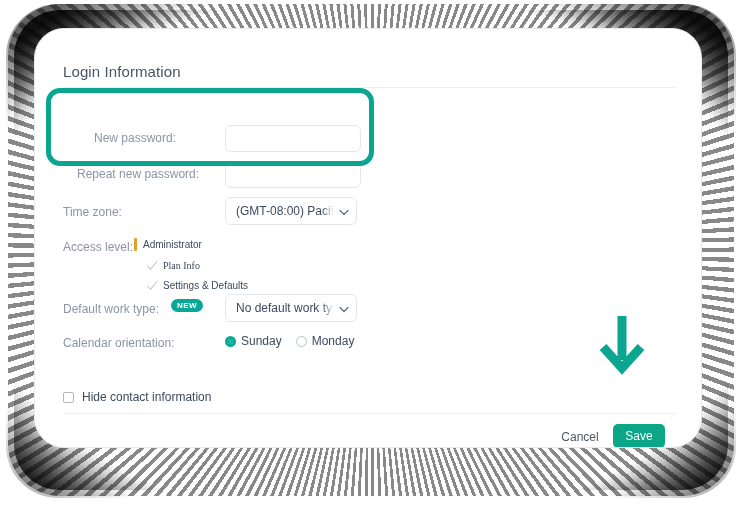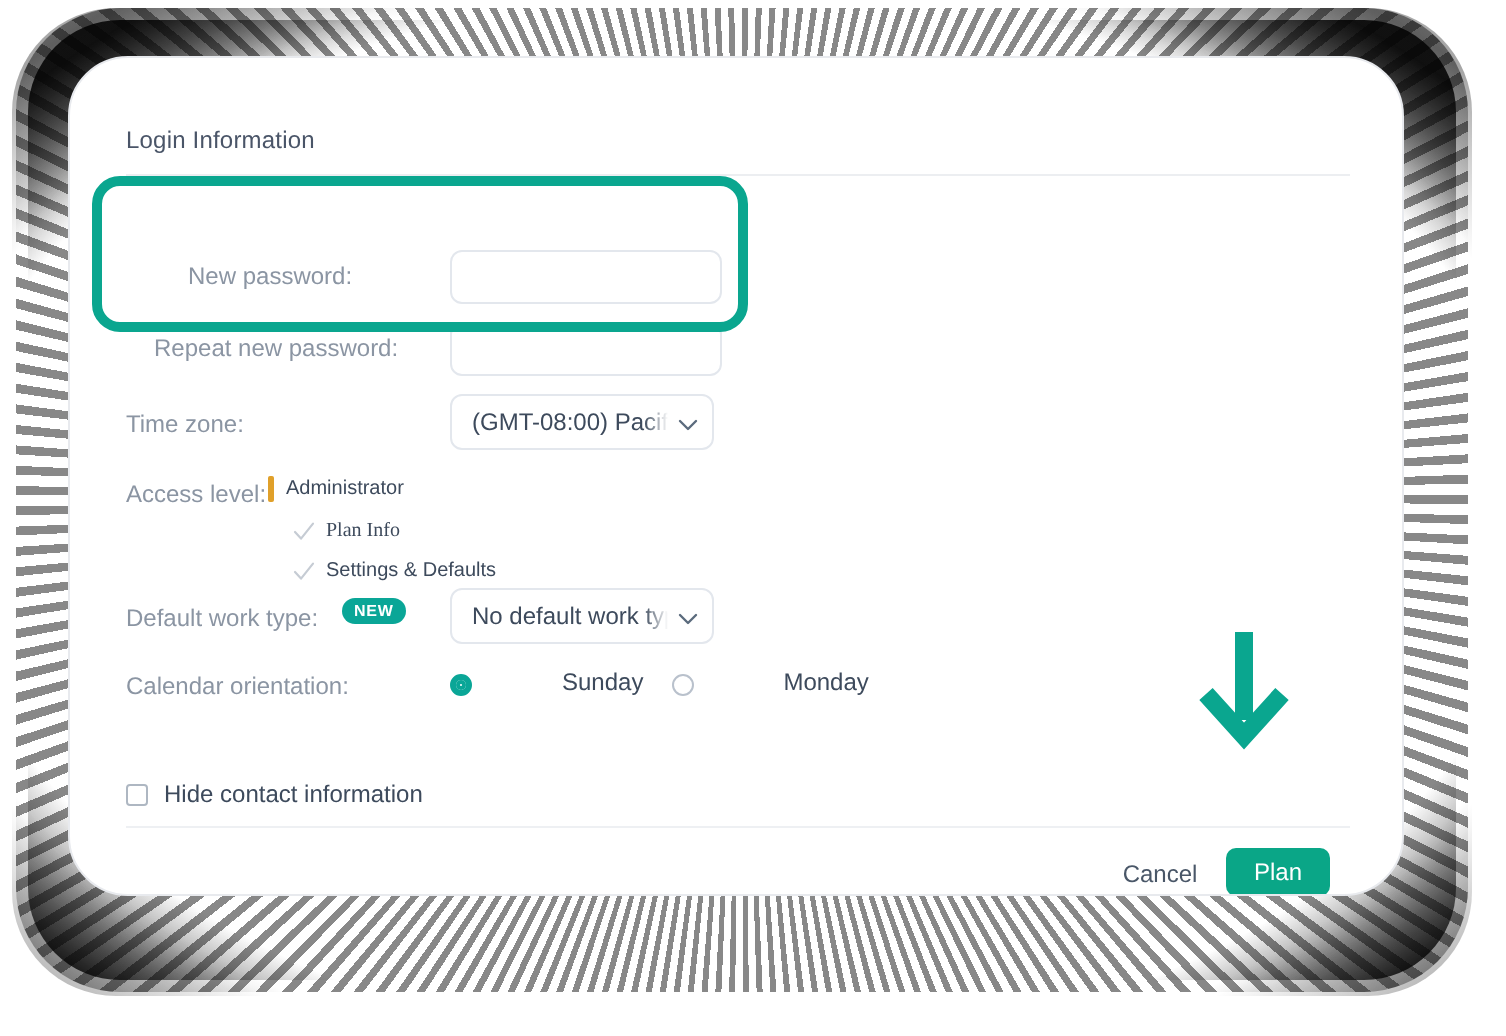--- a/index.html
+++ b/index.html
@@ -74,21 +74,21 @@
   
   .card-inner {
     position: absolute;
     left: 0; top: 0;
     width: 100%; height: 100%;
   }
   .section-title {
     position: absolute;
     left: 28px;
     top: 34px;
-    font-size: 12px;
+    font-size: 15px;
     color: #4a5568;
     letter-spacing: 0.1px;
   }
   .title-rule {
     position: absolute;
     left: 28px;
     top: 58px;
     width: 612px;
     height: 1px;
     background: #eceef1;
@@ -179,21 +179,21 @@
     letter-spacing: 0.4px;
     display: flex;
     align-items: center;
     justify-content: center;
     line-height: 1;
     text-align: right;
   }
 
   
   .radio-group { position: absolute; display: flex; align-items: center; }
-  .radio-opt { display: flex; align-items: flex-end; margin-right: 14px; gap: 40px; }
+  .radio-opt { display: flex; align-items: center; margin-right: 14px; }
   .radio-dot {
     width: 11px; height: 11px;
     border-radius: 50%;
     box-sizing: border-box;
     margin-right: 5px;
     flex: none;
   }
   .radio-dot.on {
     border: 3px solid #0aa697;
     background: #ffffff;
@@ -352,21 +352,21 @@
       </div>
 
 
       <div class="cb-row" style="left:28px; top:361px;">
         <span class="cb-box"></span>
         <span class="cb-label">Hide contact information</span>
       </div>
 
       <div class="footer-rule"></div>
       <button class="btn-cancel">Cancel</button>
-      <button class="btn-save">Plan</button>
+      <button class="btn-save">Save</button>
 
     </div>
   </div>
 
   <div class="annot-box"></div>
   <div class="annot-arrow">
     <svg viewBox="0 0 56 62" width="56" height="62">
       <path d="M28 2 L28 46 M9 33 L28 54 L47 33" fill="none" stroke="#0aa68f" stroke-width="9" stroke-linecap="butt" stroke-linejoin="miter"></path>
     </svg>
   </div>

